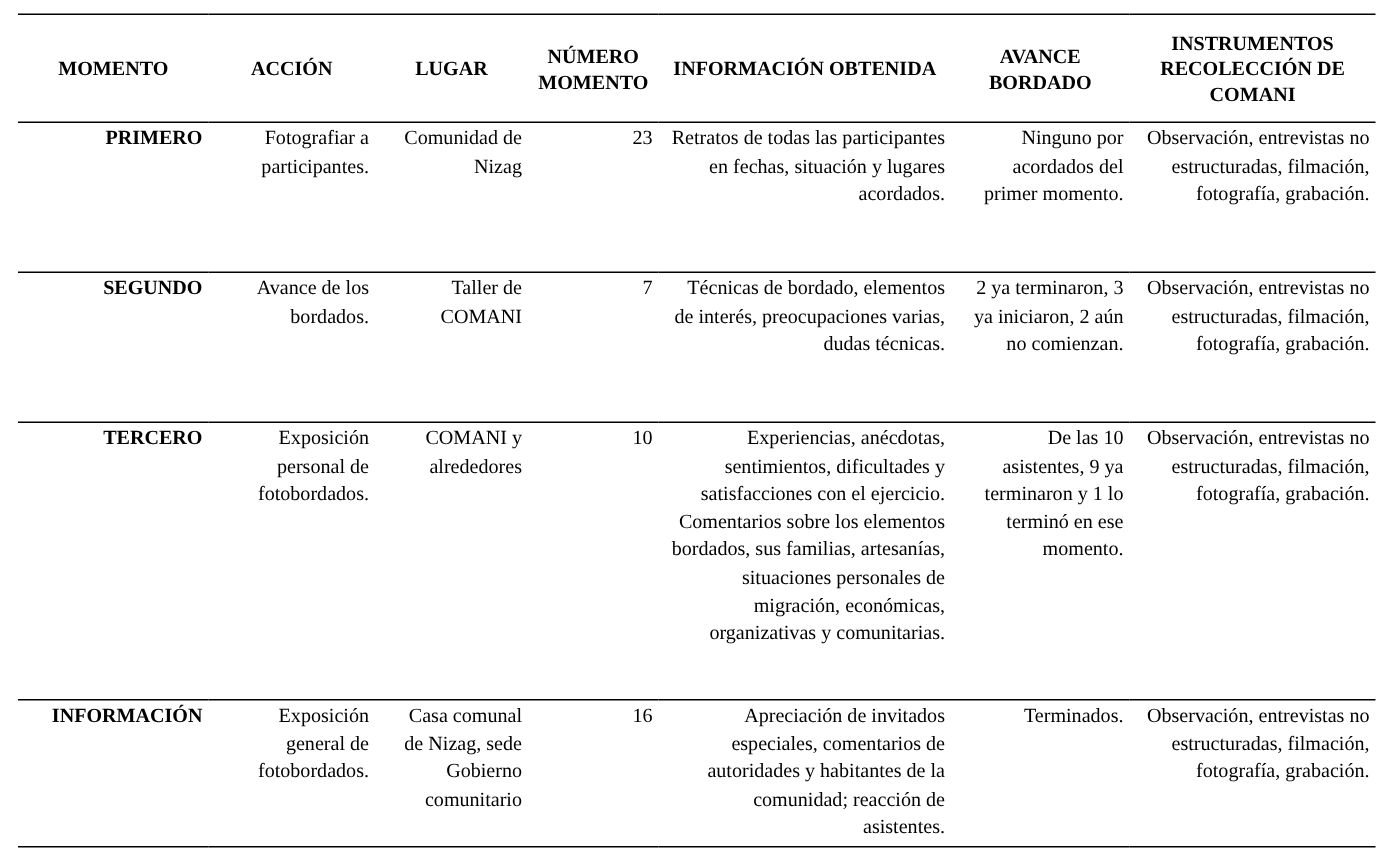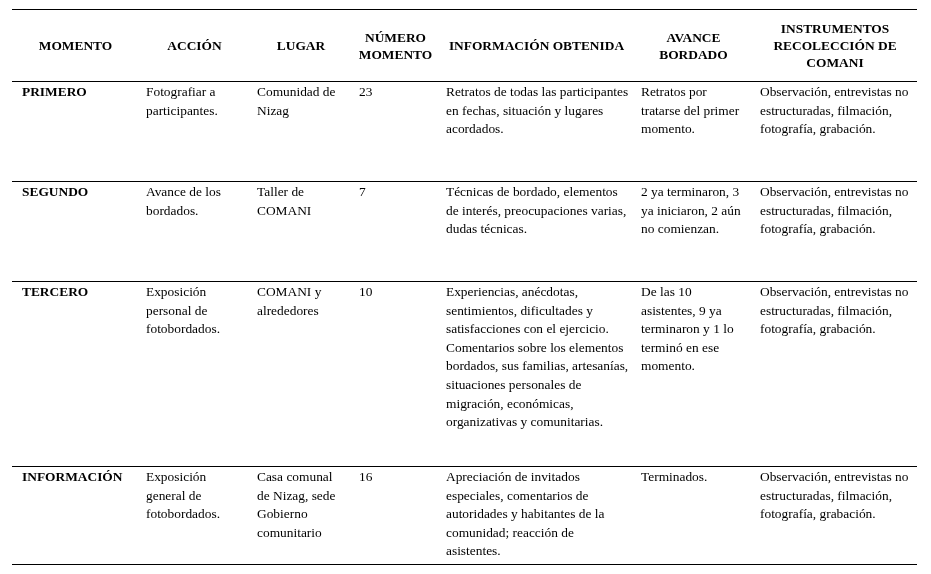--- a/index.html
+++ b/index.html
@@ -2,23 +2,23 @@
 <html><head>
 <meta charset="utf-8">
 <style>
   html, body { margin: 0; padding: 0; background: #ffffff; }
   body { width: 931px; height: 574px; position: relative; overflow: hidden;
          font-family: "Liberation Serif", serif; color: #000; }
   .tbl { position: absolute; left: 12px; top: 9px; width: 905px;
          border-collapse: collapse; table-layout: fixed; font-size: 13.4px; line-height: 18.6px; }
   .tbl th { font-weight: bold; text-align: center; vertical-align: middle; height: 71px;
             padding: 0 4px; border-top: 1.5px solid #000; border-bottom: 1.5px solid #000; line-height: 17px; }
-  .tbl td { vertical-align: top; padding: 1px 4px 0 7px; border-bottom: 1.5px solid #000; }
+  .tbl td { vertical-align: top; padding: 1px 4px 0 7px; border-bottom: 1.5px solid #000; text-align: right; }
   .tbl td.moment { font-weight: bold; padding-left: 10px; }
-  .tbl td.num { text-align: left; }
+  .tbl td.num { text-align: right; }
   .r1 td { height: 98px; }
   .r2 td { height: 98px; }
   .r3 td { height: 183px; }
   .r4 td { height: 96px; }
 </style>
 </head>
 <body>
 
 <table class="tbl">
   <colgroup>
@@ -41,21 +41,21 @@
       <th>INSTRUMENTOS RECOLECCIÓN DE COMANI</th>
     </tr>
   </thead>
   <tbody>
     <tr class="r1">
       <td class="moment">PRIMERO</td>
       <td>Fotografiar a participantes.</td>
       <td>Comunidad de Nizag</td>
       <td class="num">23</td>
       <td>Retratos de todas las participantes en fechas, situación y lugares acordados.</td>
-      <td>Retratos por tratarse del primer momento.</td>
+      <td>Ninguno por acordados del primer momento.</td>
       <td>Observación, entrevistas no estructuradas, filmación, fotografía, grabación.</td>
     </tr>
     <tr class="r2">
       <td class="moment">SEGUNDO</td>
       <td>Avance de los bordados.</td>
       <td>Taller de COMANI</td>
       <td class="num">7</td>
       <td>Técnicas de bordado, elementos de interés, preocupaciones varias, dudas técnicas.</td>
       <td>2 ya terminaron, 3 ya iniciaron, 2 aún no comienzan.</td>
       <td>Observación, entrevistas no estructuradas, filmación, fotografía, grabación.</td>

